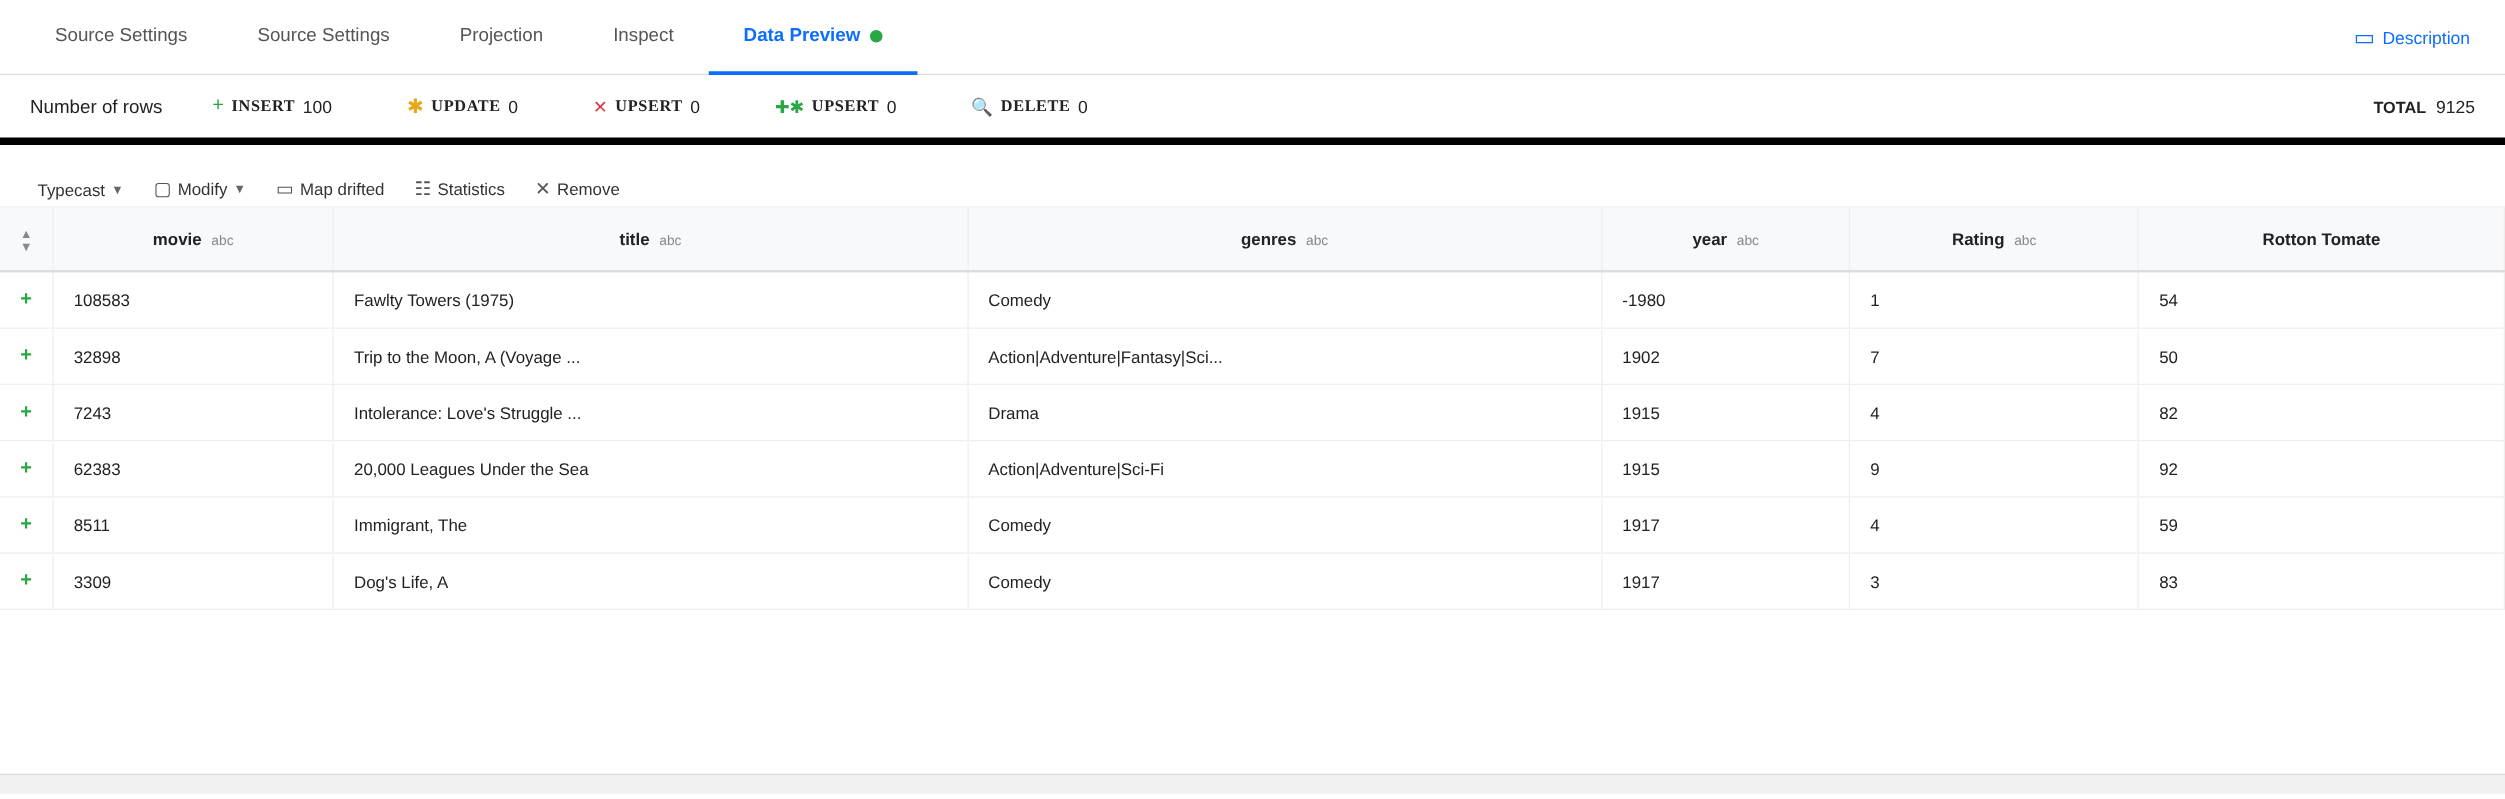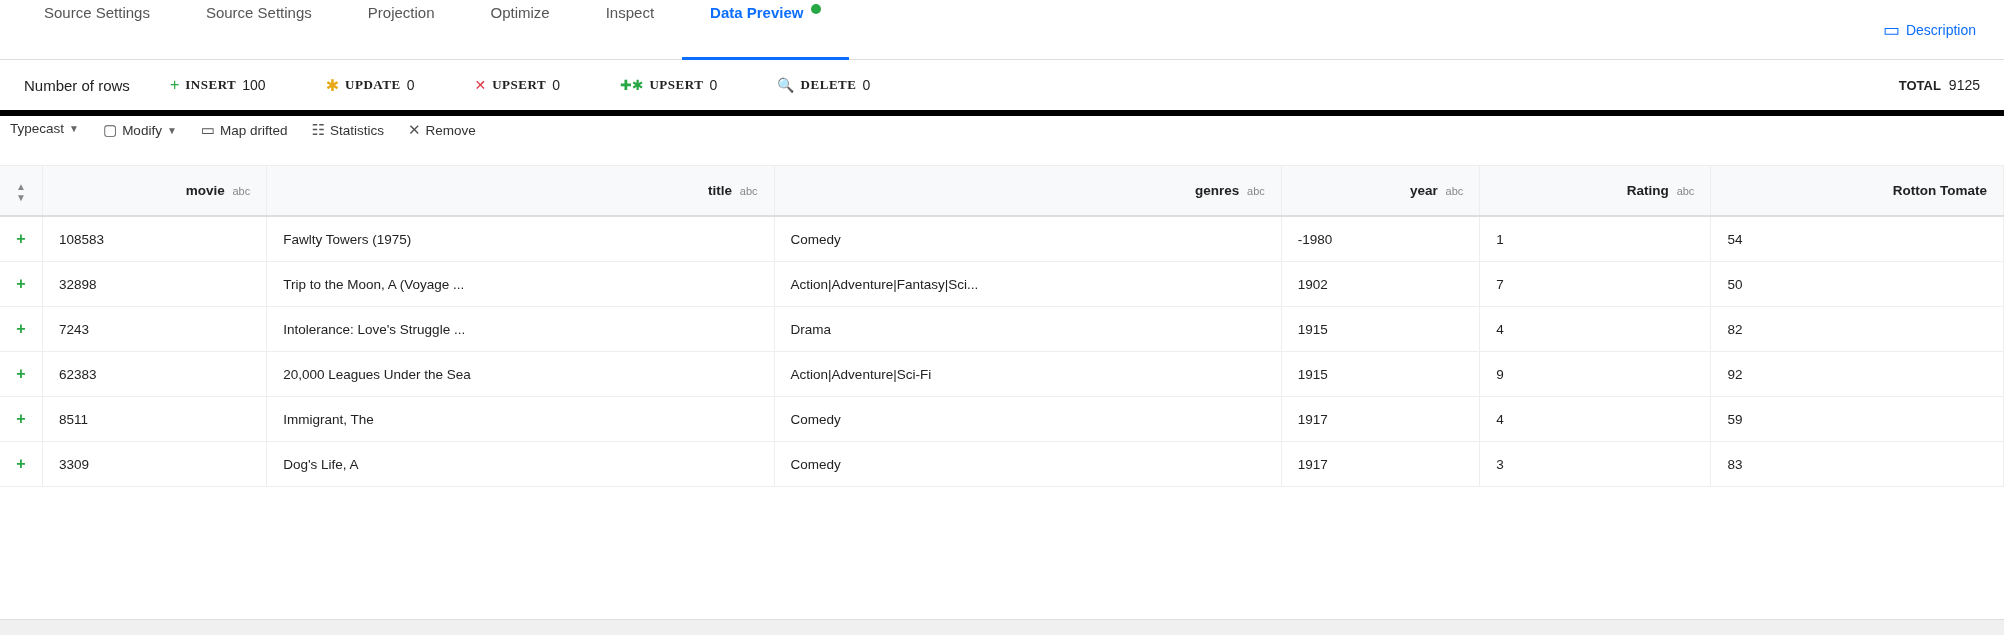--- a/index.html
+++ b/index.html
@@ -17,20 +17,21 @@
     .top-nav {
       display: flex;
       align-items: stretch;
       border-bottom: 1px solid #ddd;
       height: 60px;
       padding: 0 16px;
       position: relative;
     }
     .top-nav-tab {
       display: flex;
+      align-items: center;
       padding: 4px 28px;
       font-size: 15px;
       color: #555;
       cursor: pointer;
       border-bottom: 3px solid transparent;
       white-space: nowrap;
       margin-bottom: -1px;
     }
     .top-nav-tab.active {
       color: #0d6efd;
@@ -105,23 +106,23 @@
       font-size: 13px;
       font-weight: 700;
     }
     .stats-total-val {
       font-size: 14px;
     }
 
     
     .toolbar-row {
       display: flex;
-      align-items: flex-start;
+      align-items: flex-end;
       height: 50px;
-      padding: 0 0;
+      padding: 0 20px;
       border-bottom: 1px solid #eee;
       gap: 4px;
     }
     .toolbar-btn {
       display: flex;
       align-items: center;
       gap: 5px;
       padding: 5px 10px;
       font-size: 13.5px;
       color: #333;
@@ -147,21 +148,21 @@
     table {
       width: 100%;
       border-collapse: collapse;
     }
     thead tr {
       background: #f8f9fa;
       border-bottom: 2px solid #ddd;
     }
     thead th {
       padding: 12px 16px;
-      text-align: right;
+      text-align: center;
       font-weight: 600;
       font-size: 13.5px;
       color: #222;
       border-right: 1px solid #eee;
       white-space: nowrap;
     }
     thead th .col-type {
       font-size: 11px;
       font-weight: 400;
       color: #888;
@@ -204,23 +205,20 @@
 
 <nav class="top-nav">
   <div class="top-nav-tab">
     <span>Source Settings</span>
   </div>
   <div class="top-nav-tab">
     <span>Source Settings</span>
   </div>
   <div class="top-nav-tab">
     <span>Projection</span>
-  </div>
-  <div class="top-nav-tab">
-    <span>Optimize</span>
   </div>
   <div class="top-nav-tab">
     <span>Inspect</span>
   </div>
   <div class="top-nav-tab active">
     <span>Data Preview</span>
     <span class="tab-dot"></span>
   </div>
   <div class="top-nav-description">
     <span class="desc-icon">▭</span>

